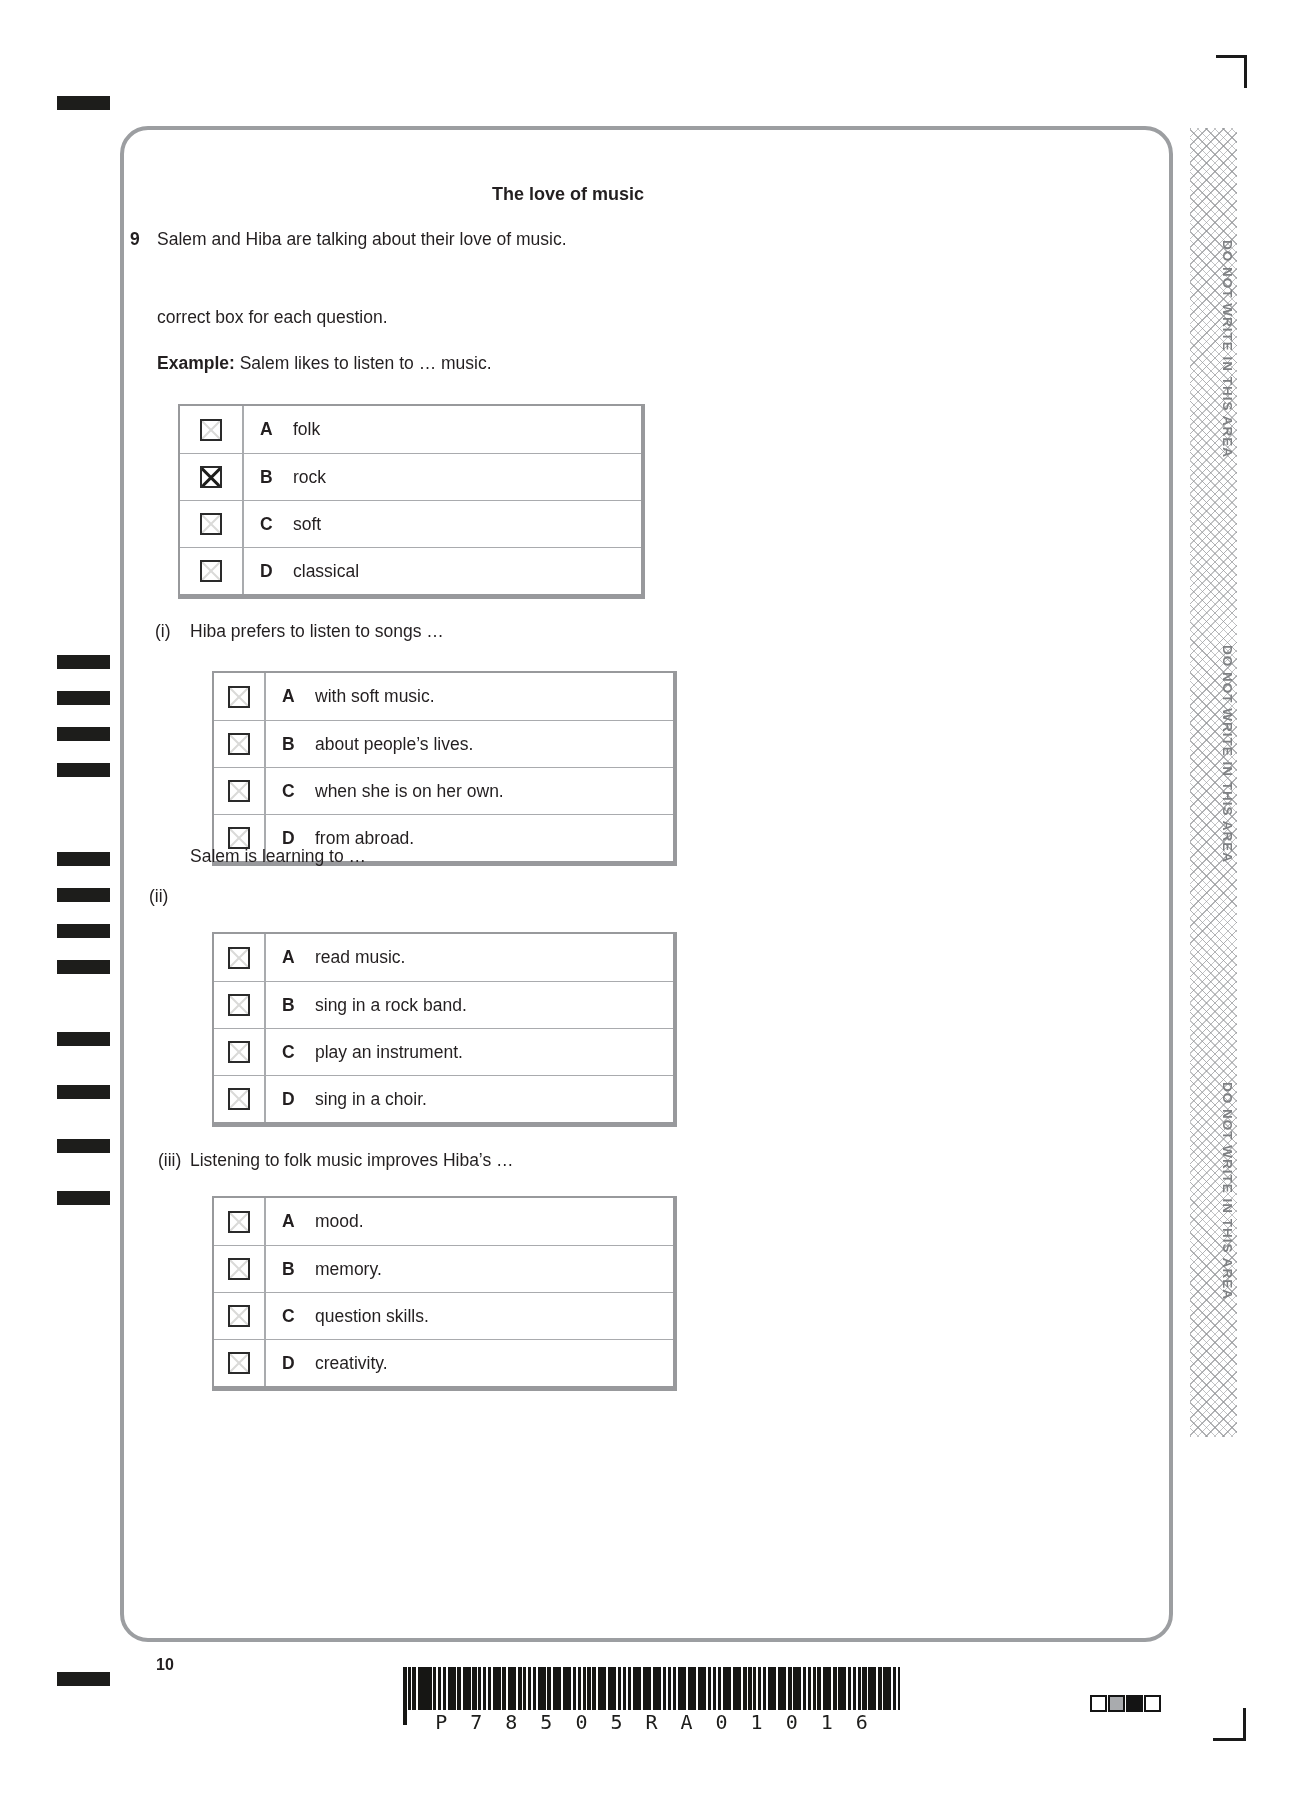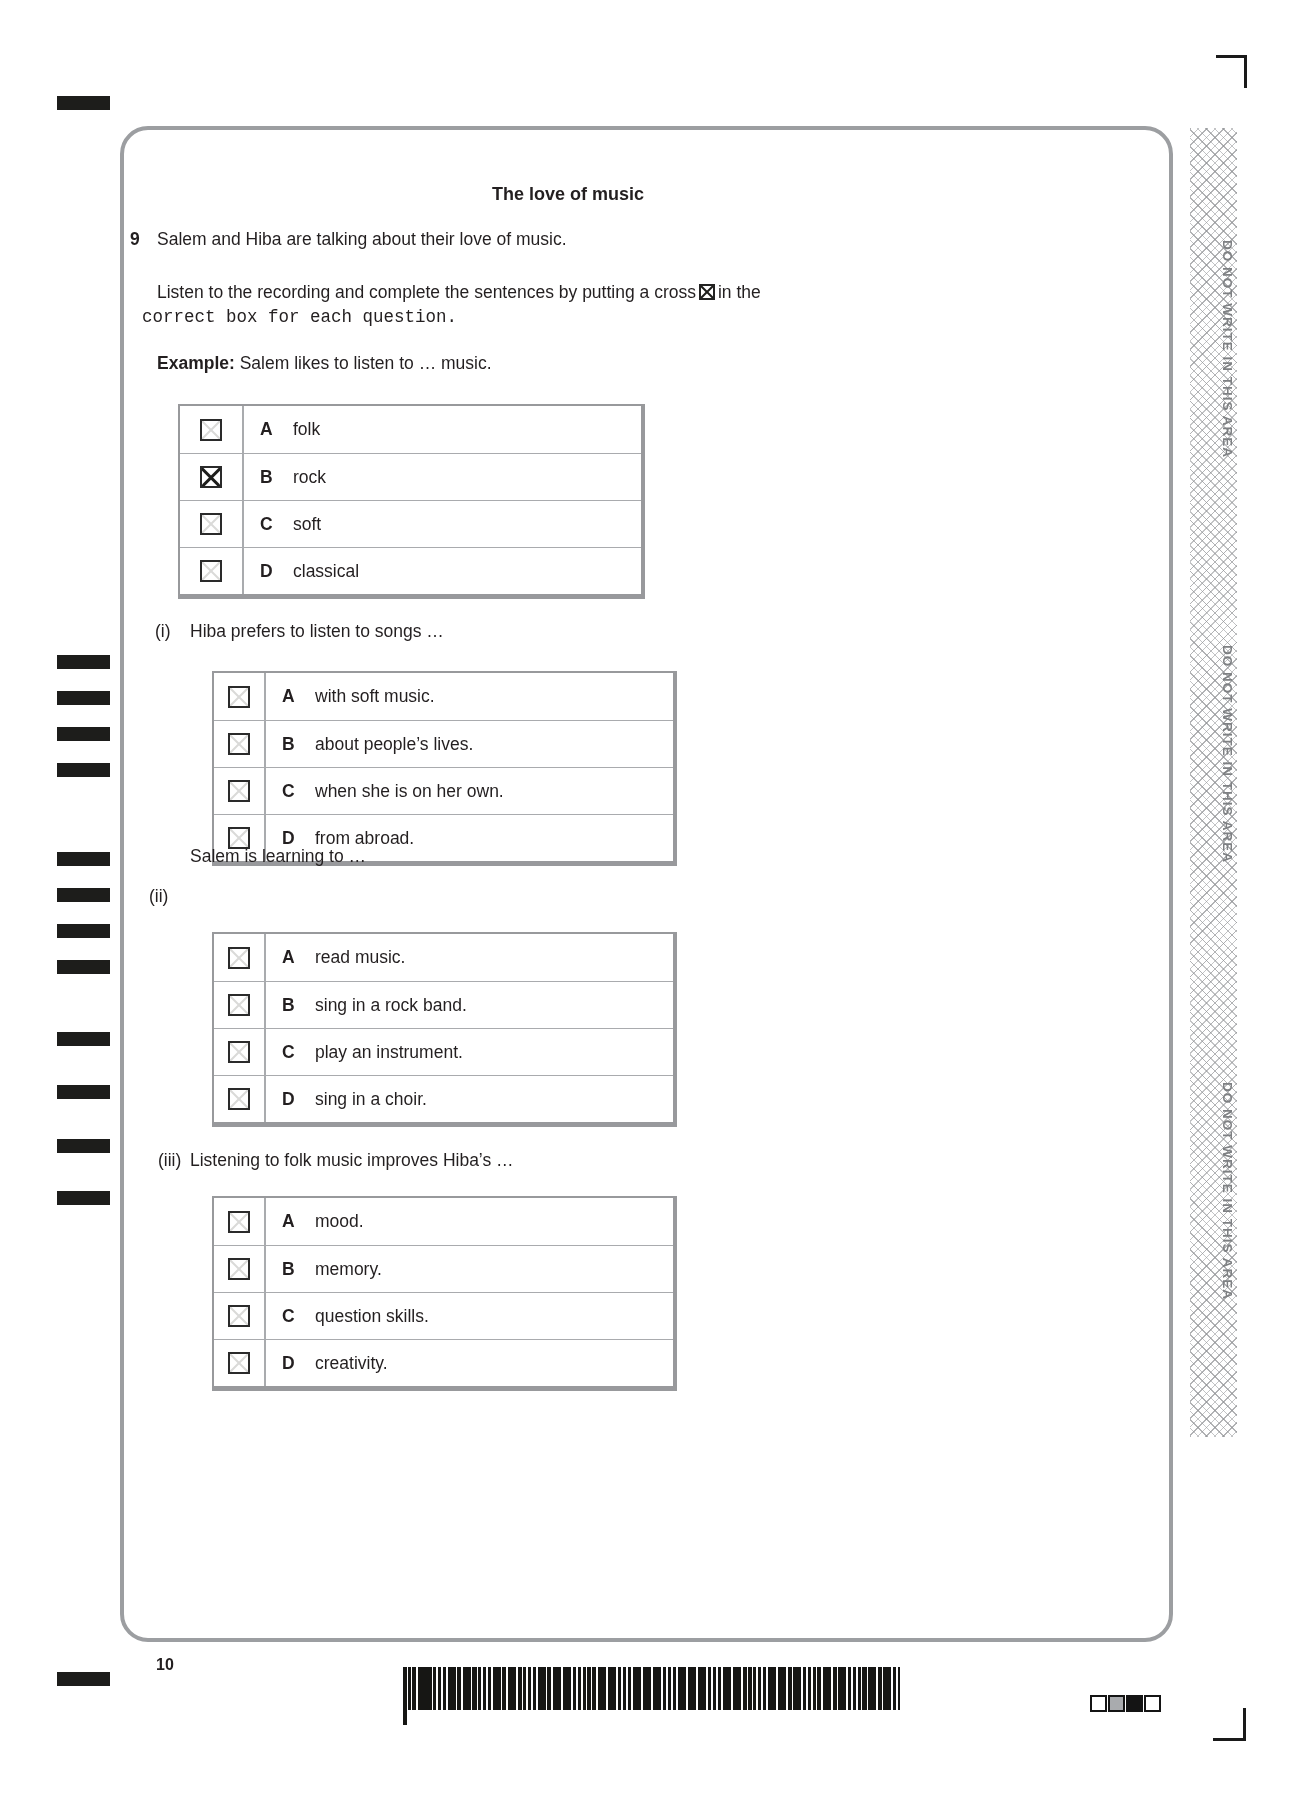--- a/index.html
+++ b/index.html
@@ -126,24 +126,21 @@
   <div class="strip"></div>
   <div class="vtext" style="top:240px;">DO NOT WRITE IN THIS AREA</div>
   <div class="vtext" style="top:645px;">DO NOT WRITE IN THIS AREA</div>
   <div class="vtext" style="top:1082px;">DO NOT WRITE IN THIS AREA</div>
 
   <div class="abs title" style="left:126px; top:184px; width:884px;">The love of music</div>
 
   <div class="abs body-t b" style="left:130px; top:228px;">9</div>
   <div class="abs body-t" style="left:157px; top:228px;">Salem and Hiba are talking about their love of music.</div>
 
-  <div class="abs body-t" style="left:157px; top:281px; width:890px;">
-    <span>Listen to the recording and complete the sentences by putting a cross</span><span class="cross-glyph"></span><span>in the</span>
-  </div>
-  <div class="abs body-t" style="left:142px; top:306px;font-family:Liberation Mono, monospace;">correct box for each question.</div>
+  <div class="abs body-t" style="left:157px; top:306px;">correct box for each question.</div>
 
   <div class="abs body-t" style="left:157px; top:352px;">
     <span class="b">Example:</span>
     <span>Salem likes to listen to … music.</span>
   </div>
 
   <div class="mc-table ex" style="left:178px; top:404px; width:467px;">
     <div class="mc-row">
       <div class="cbcell">
           <span class="cb"></span>
@@ -300,18 +297,19 @@
         </div>
       <div class="txtcell">
           <span class="letter">D</span>
           <span class="opt">creativity.</span>
         </div>
     </div>
   </div>
 
   <div class="abs pagenum" style="left:156px; top:1656px;">10</div>
   <div class="barcode"></div>
+  <div class="barcode-text">P78505RA01016</div>
   <div class="sq" style="left:1090px;"></div>
   <div class="sq gray" style="left:1108px;"></div>
   <div class="sq black" style="left:1126px;"></div>
   <div class="sq" style="left:1144px;"></div>
 
 </div>
 
 </body></html>

